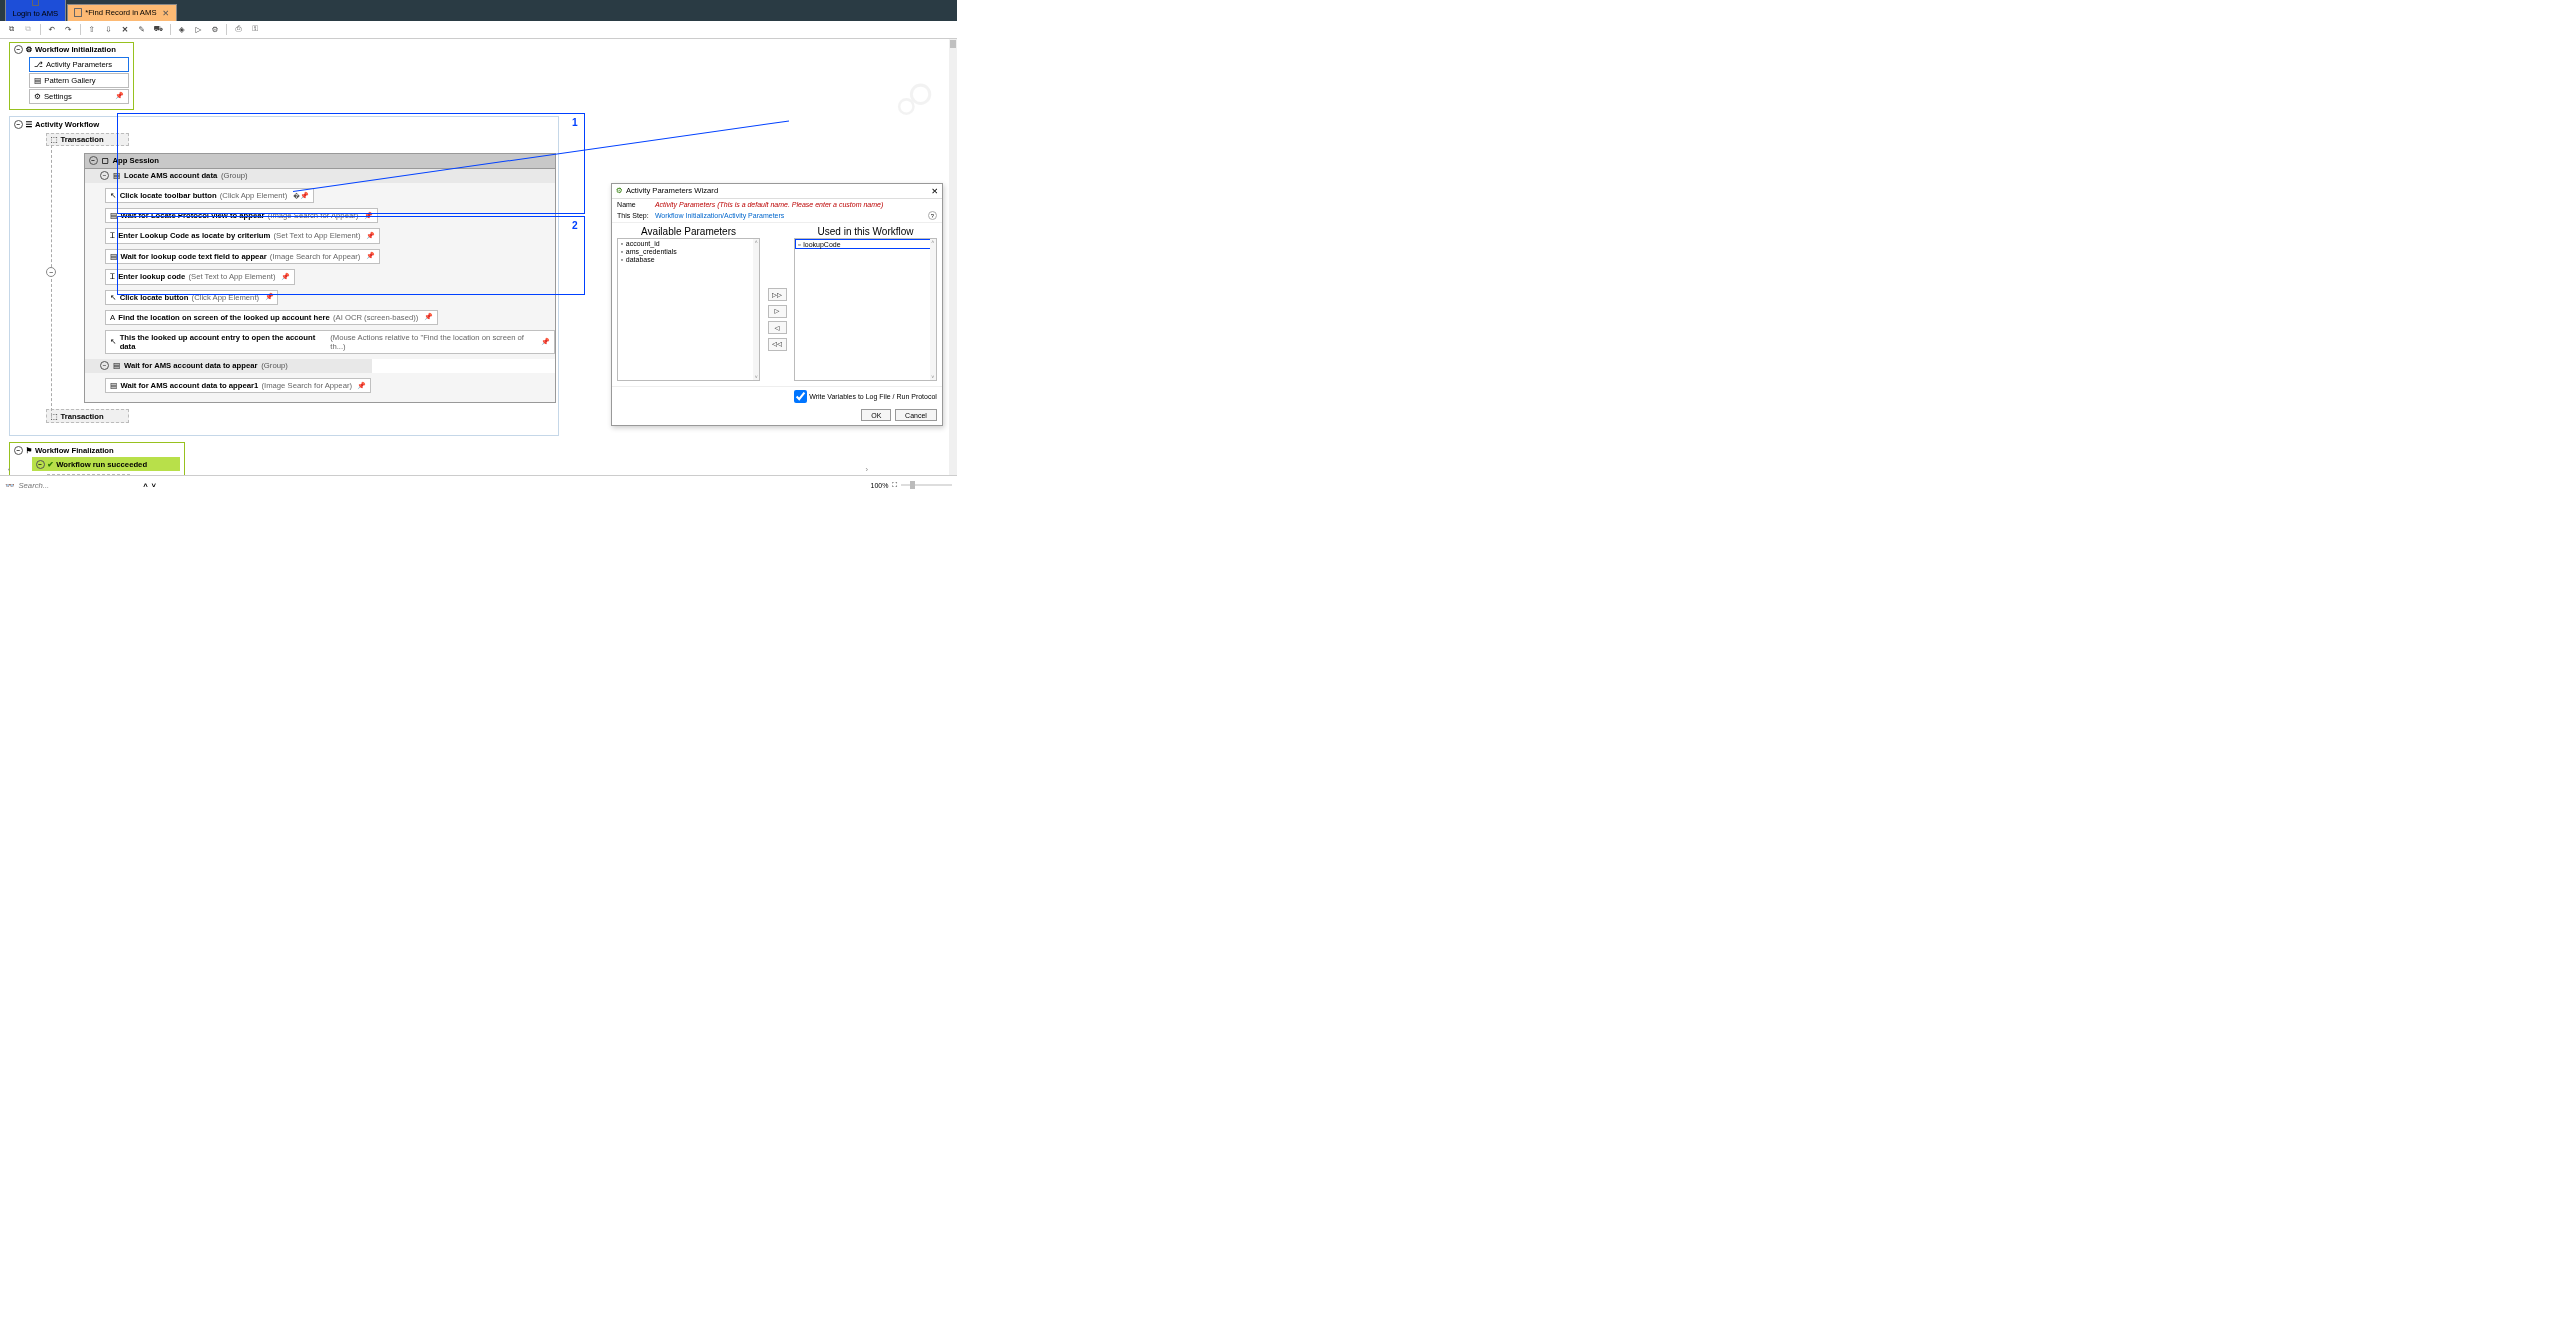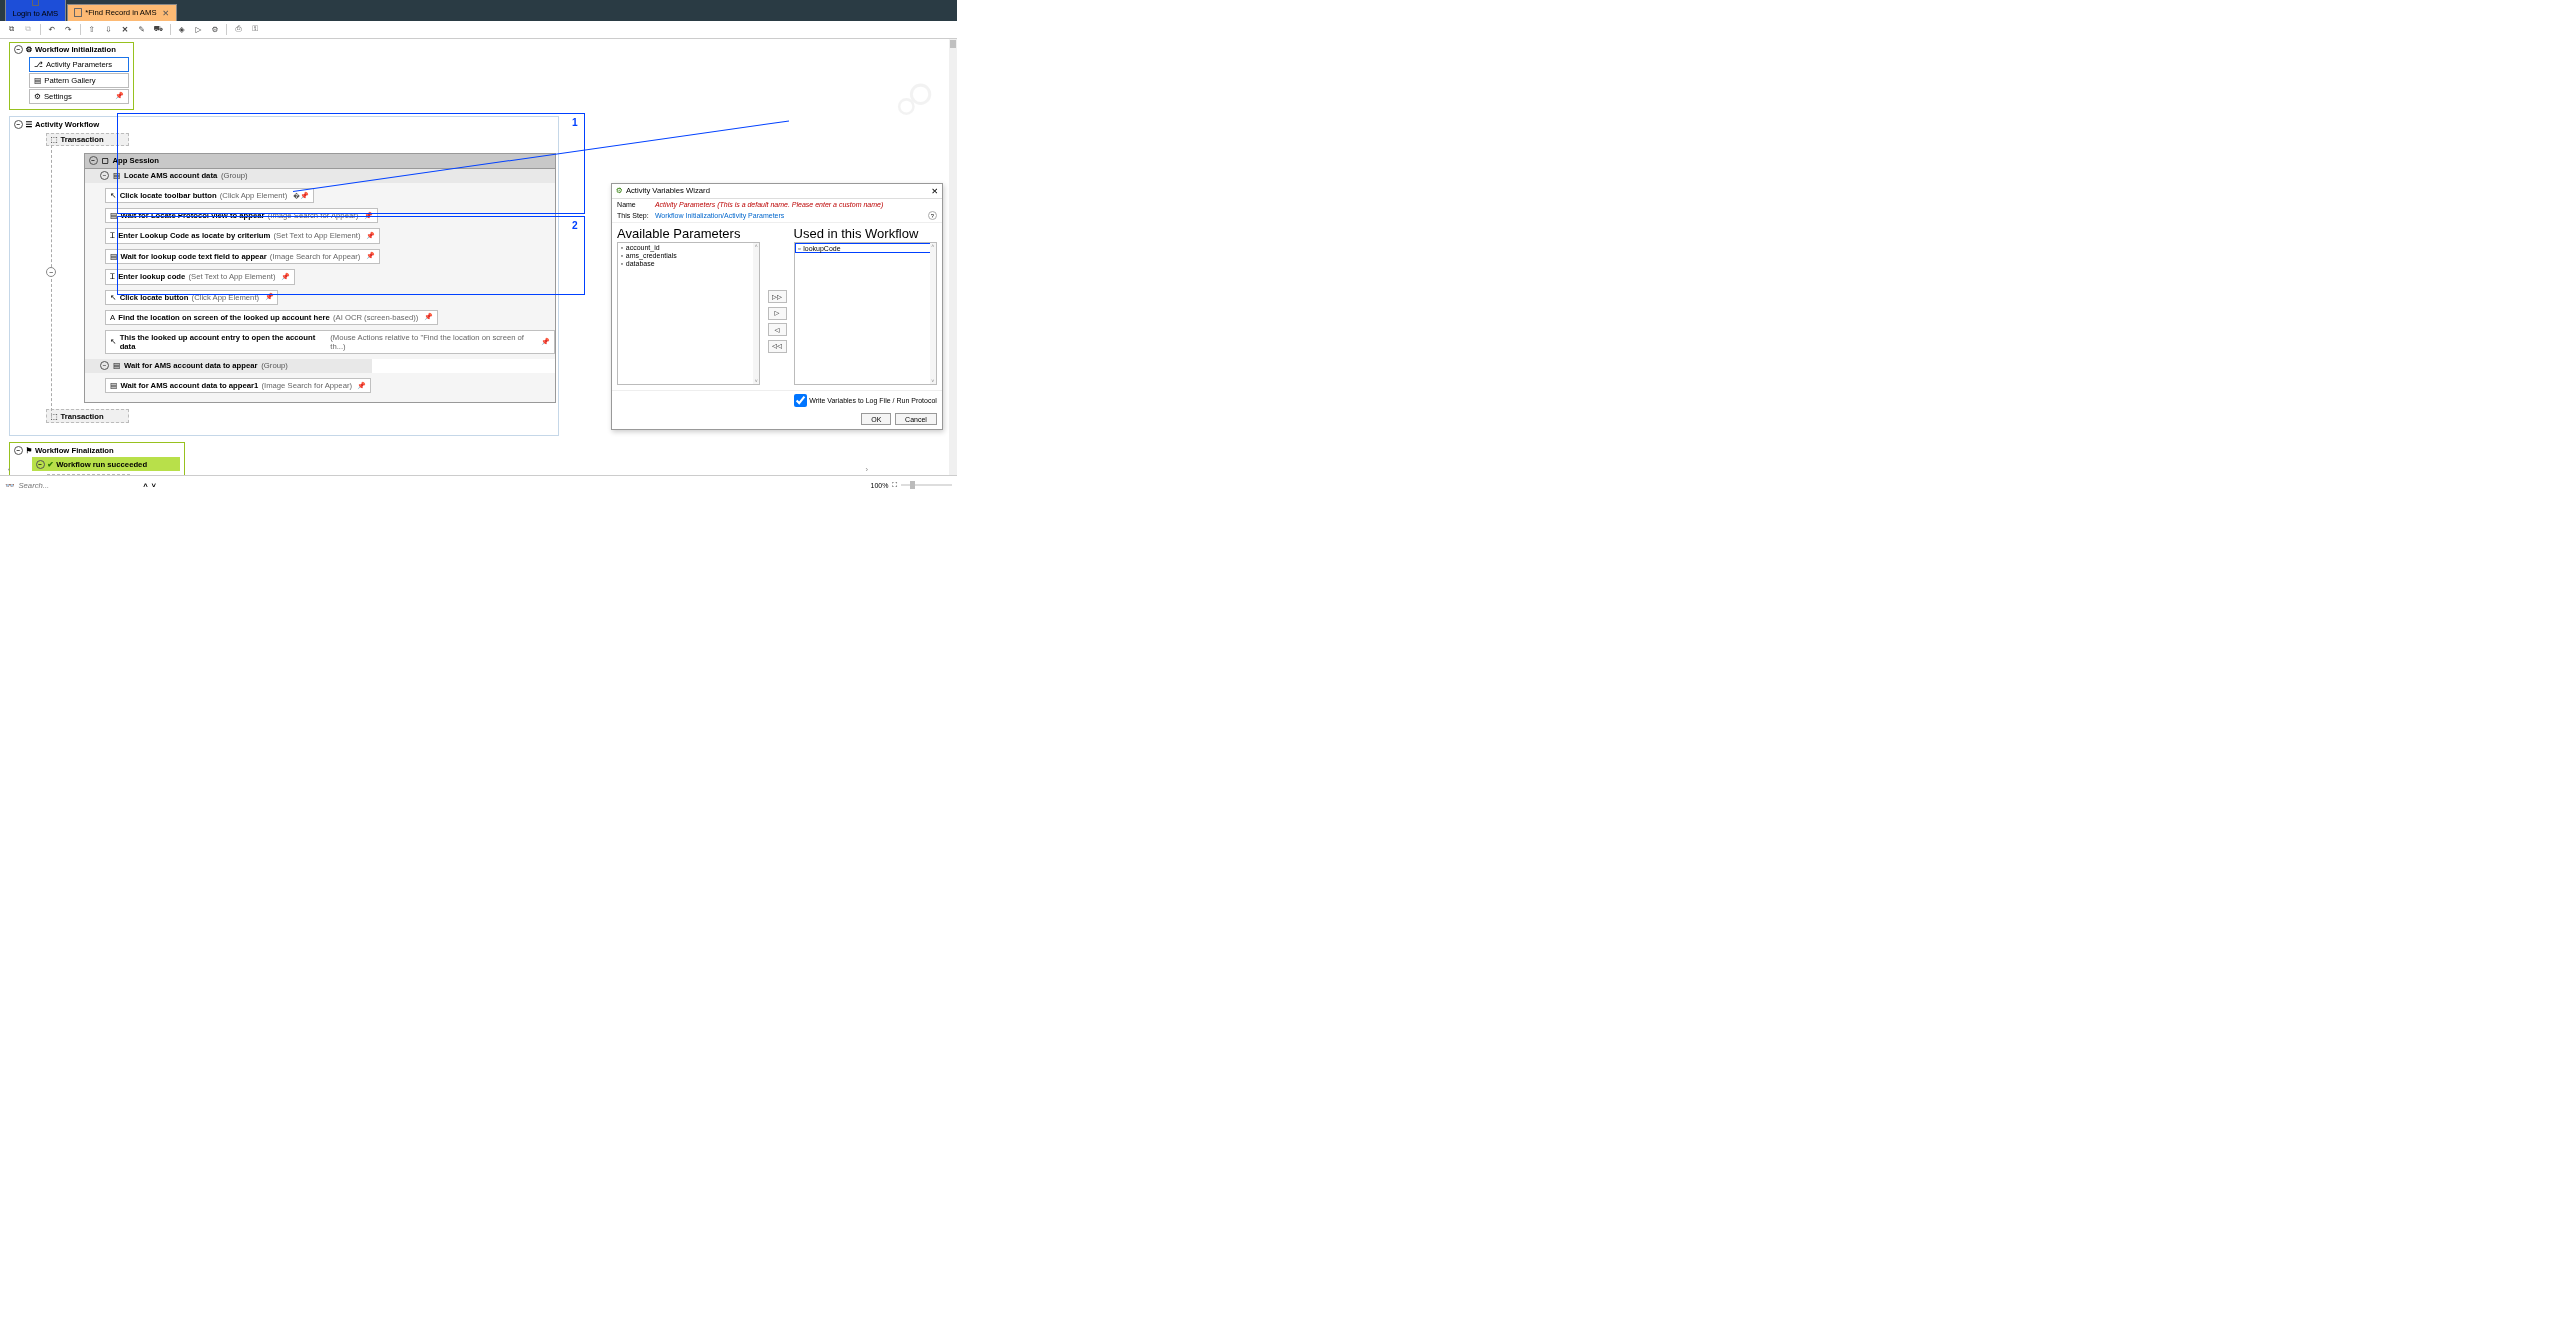--- a/index.html
+++ b/index.html
@@ -44,21 +44,21 @@
 .dialog { position: absolute; left: 611px; top: 144px; width: 332px; border: 0.6px solid #999; background: #fff; box-shadow: 1.3px 1.9px 5.1px rgba(0,0,0,.2); }
 .dlg-title { background: #fff; border-bottom: 0.6px solid #ddd; padding: 1.9px 3.8px; display: flex; align-items: center; gap: 3.2px; font-size: 7.7px; }
 .dlg-title .x { margin-left: auto; cursor: pointer; font-size: 8.3px; }
 .dlg-row { display: flex; align-items: center; padding: 1.9px 5.1px; font-size: 7px; gap: 3.8px; }
 .dlg-row .label { width: 34px; }
 .dlg-row .placeholder { color: #b00; font-style: italic; }
 .dlg-row .link { color: #0066cc; }
 .dlg-help { margin-left: auto; width: 9px; height: 9px; border: 0.6px solid #aaa; border-radius: 50%; display: flex; align-items: center; justify-content: center; font-size: 5.7px; cursor: pointer; }
 .dlg-body { display: flex; padding: 2.6px 5.1px 5.1px; gap: 3.8px; }
 .dlg-col { flex: 1; }
-.dlg-col h4 { font-size: 13px; font-weight: 400; margin-bottom: 1.3px; }
+.dlg-col h4 { font-size: 10px; font-weight: 400; margin-bottom: 1.3px; margin-left: 24px; }
 .listbox { border: 0.6px solid #bbb; height: 143px; overflow: auto; font-size: 7px; position: relative; }
 .listbox .item { padding: 0.6px 2.6px; display: flex; align-items: center; gap: 2.6px; cursor: pointer; }
 .listbox .item.selected-item { border: 1px solid #0040ff; }
 .list-scrollbox { position: absolute; right: 0; top: 0; bottom: 0; width: 6.4px; background: #f5f5f5; display: flex; flex-direction: column; justify-content: space-between; align-items: center; font-size: 5.1px; color: #888; }
 .move-btns { width: 25.5px; display: flex; flex-direction: column; gap: 3.8px; align-items: center; justify-content: center; padding-top: 32px; }
 .move-btn { width: 19px; height: 12.8px; border: 0.6px solid #bbb; background: #f8f8f8; display: flex; align-items: center; justify-content: center; font-size: 6.4px; cursor: pointer; }
 .dlg-footer { display: flex; align-items: center; padding: 2.6px 5.1px; border-top: 0.6px solid #eee; font-size: 7px; }
 .dlg-footer .chk { margin-left: auto; display: flex; align-items: center; gap: 2.6px; }
 .dlg-buttons { padding: 3.8px 5.1px; display: flex; justify-content: flex-end; gap: 3.8px; }
 .dlg-buttons button { padding: 1.3px 9px; border: 0.6px solid #999; background: #f5f5f5; font-size: 7px; cursor: pointer; }
@@ -248,21 +248,21 @@
       <span class="collapse-circle">−</span>
       <span style="color:#2a7a00">✔</span>
       <span>Workflow run succeeded</span>
     </div>
     <div class="drop-hint">Drop Items here...</div>
   </div>
 
   <div class="dialog">
     <div class="dlg-title">
       <span style="color:#2a7a00">⚙</span>
-      <span>Activity Variables Wizard</span>
+      <span>Activity Parameters Wizard</span>
       <span class="x">✕</span>
     </div>
     <div class="dlg-row">
       <span class="label">Name</span>
       <span class="placeholder">Activity Parameters  (This is a default name. Please enter a custom name)</span>
     </div>
     <div class="dlg-row" style="border-bottom:0.6px solid #eee">
       <span class="label">This Step:</span>
       <span class="link">Workflow Initialization/Activity Parameters</span>
       <span class="dlg-help">?</span>

